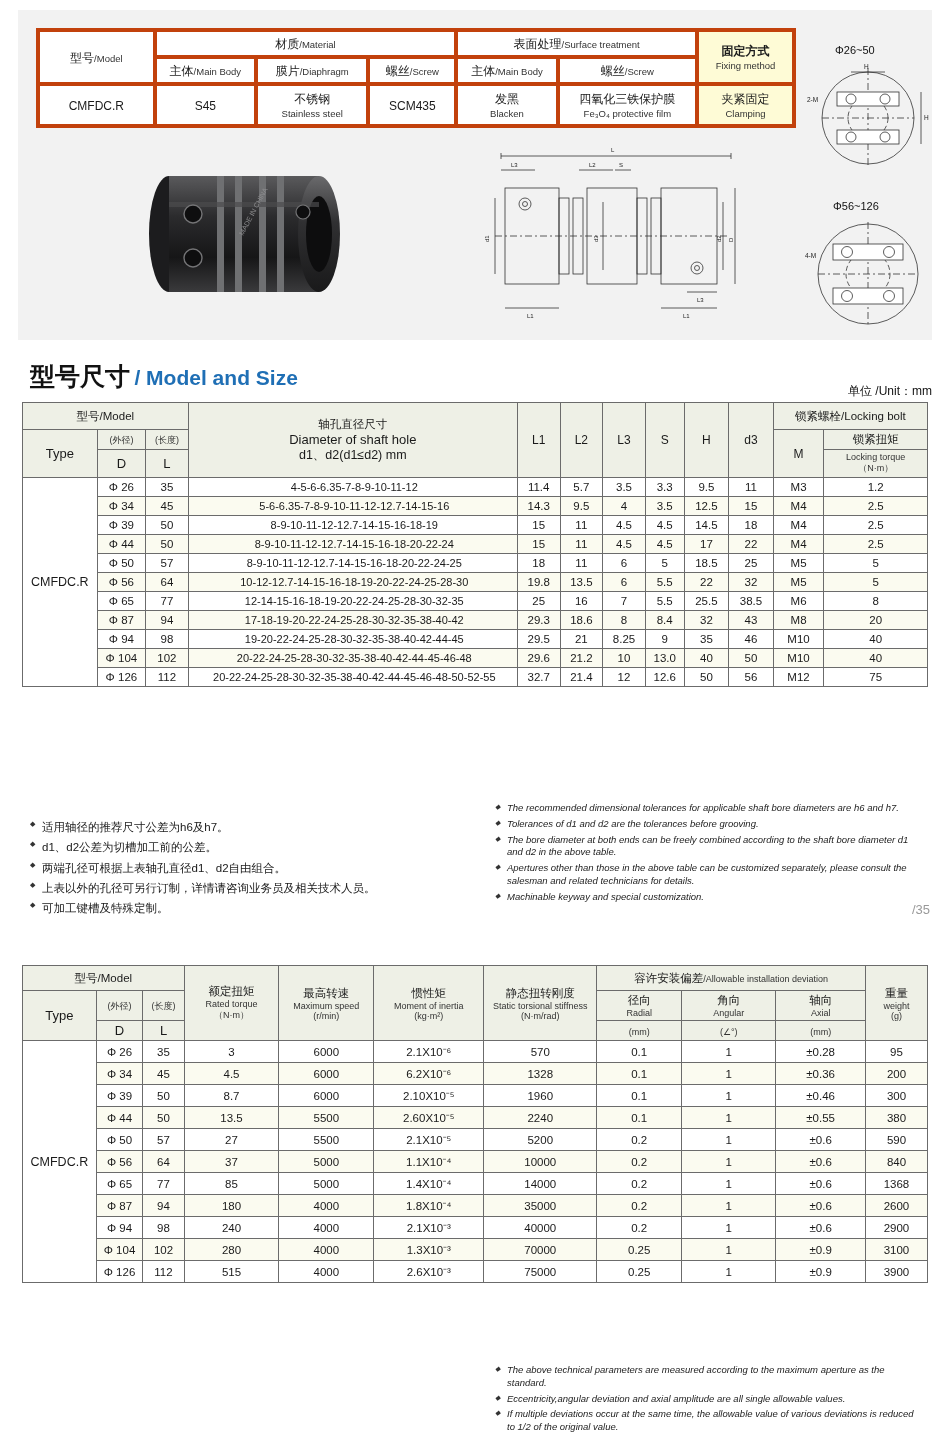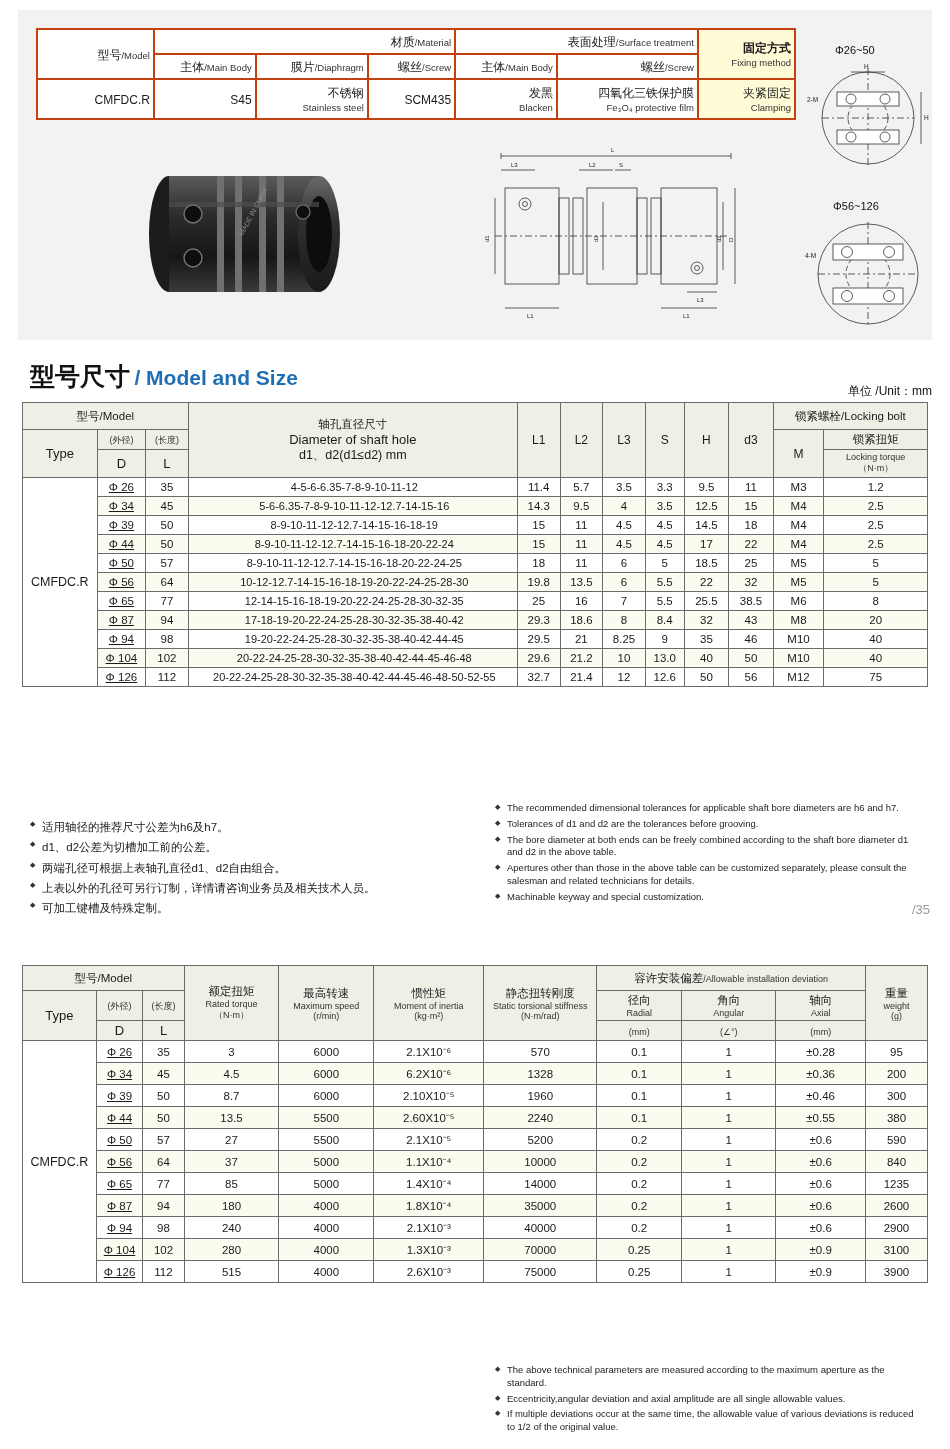--- a/index.html
+++ b/index.html
@@ -6,21 +6,21 @@
   body{
     width:950px;height:1449px;background:#ffffff;
     font-family:"Liberation Sans", sans-serif;
     color:#1a1a1a;position:relative;overflow:hidden;
   }
   .page{position:relative;width:950px;height:1449px;}
 
   
   .topblock{position:absolute;left:18px;top:10px;width:914px;height:330px;background:#f2f2f2;}
   .spec-table{position:absolute;left:18px;top:18px;width:760px;border-collapse:collapse;background:#fff;}
-  .spec-table td,.spec-table th{border:2px solid #c2410c;text-align:right;vertical-align:middle;padding:2px 3px;}
+  .spec-table td,.spec-table th{border:4px solid #c2410c;text-align:center;vertical-align:middle;padding:2px 3px;}
   .cn{font-size:12px;}
   .en{font-size:9.5px;color:#333;}
   .spec-head td{background:#fff;}
   .fix-head{background:#fefbd6 !important;}
   .fix-cell{background:#fefbd6 !important;}
 
   .photo{position:absolute;left:105px;top:140px;width:245px;height:175px;}
   .dwg{position:absolute;left:465px;top:130px;width:265px;height:190px;}
   .endviews{position:absolute;left:775px;top:30px;width:150px;height:300px;}
 
@@ -34,25 +34,25 @@
   table.grid{border-collapse:collapse;position:absolute;}
   table.grid td,table.grid th{border:1px solid #6b6b6b;text-align:center;vertical-align:middle;}
   .hdr{background:#eef0e6;font-size:11px;padding:2px;}
   .hdr .cn{font-size:11.5px;}
   .hdr .en{font-size:9px;}
   .row-odd td{background:#ffffff;}
   .row-even td{background:#fbfbf0;}
   .cellnum{font-size:11.5px;padding:3px 2px;}
   .shaft{font-size:11px;padding-left:4px;text-align:left;}
   .model-cell{font-size:12.5px;}
-  .dia{font-size:11.5px;text-decoration:underline;}
+  .dia{font-size:11.5px;}
 
   
   .notes{position:absolute;font-size:11.5px;line-height:1.5;margin-top:19px;}
-  .notes-en{position:absolute;font-size:9.5px;line-height:1.35;color:#222;}
+  .notes-en{position:absolute;font-size:9.5px;line-height:1.35;color:#222;font-style:italic;}
   .notes li,.notes-en li{list-style:none;position:relative;padding-left:12px;margin-bottom:3px;}
   .notes li:before,.notes-en li:before{content:"\25C6";position:absolute;left:0;top:0;font-size:7px;color:#333;}
   .notes ul,.notes-en ul{margin:0;padding:0;}
   .pagenum{position:absolute;right:20px;font-size:13px;color:#999;}
 </style>
 </head>
 <body>
 
 <div class="page">
 
@@ -560,21 +560,21 @@
     <tr class="row-odd">
       <td class="dia">Φ 65</td>
       <td class="cellnum">77</td>
       <td class="cellnum">85</td>
       <td class="cellnum">5000</td>
       <td class="cellnum">1.4X10⁻⁴</td>
       <td class="cellnum">14000</td>
       <td class="cellnum">0.2</td>
       <td class="cellnum">1</td>
       <td class="cellnum">±0.6</td>
-      <td class="cellnum">1235</td>
+      <td class="cellnum">1368</td>
     </tr>
     <tr class="row-even">
       <td class="dia">Φ 87</td>
       <td class="cellnum">94</td>
       <td class="cellnum">180</td>
       <td class="cellnum">4000</td>
       <td class="cellnum">1.8X10⁻⁴</td>
       <td class="cellnum">35000</td>
       <td class="cellnum">0.2</td>
       <td class="cellnum">1</td>

